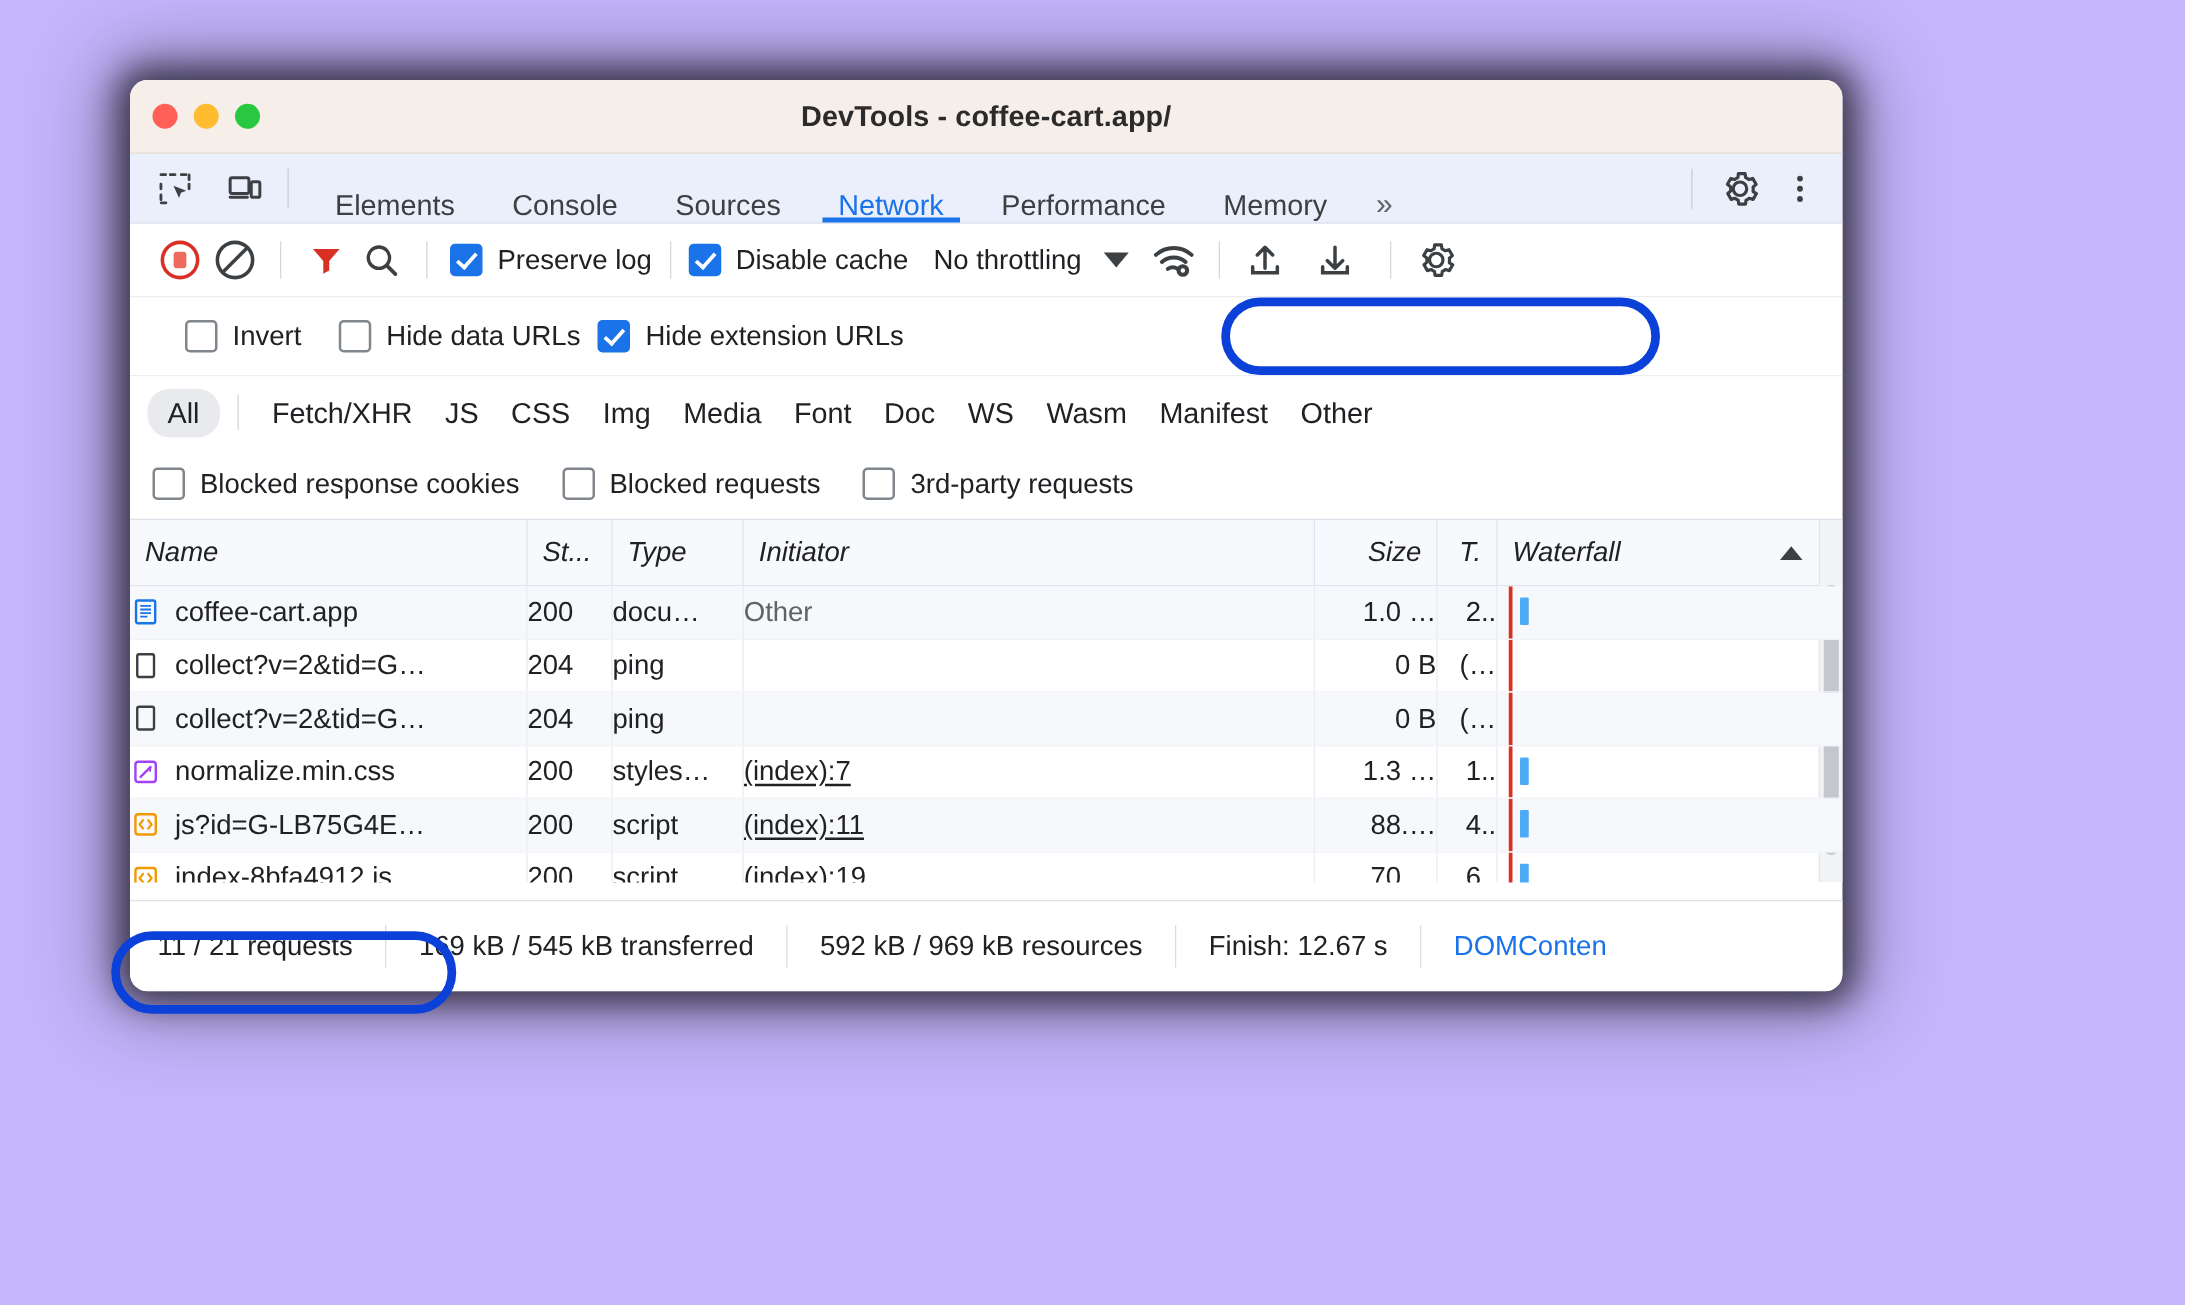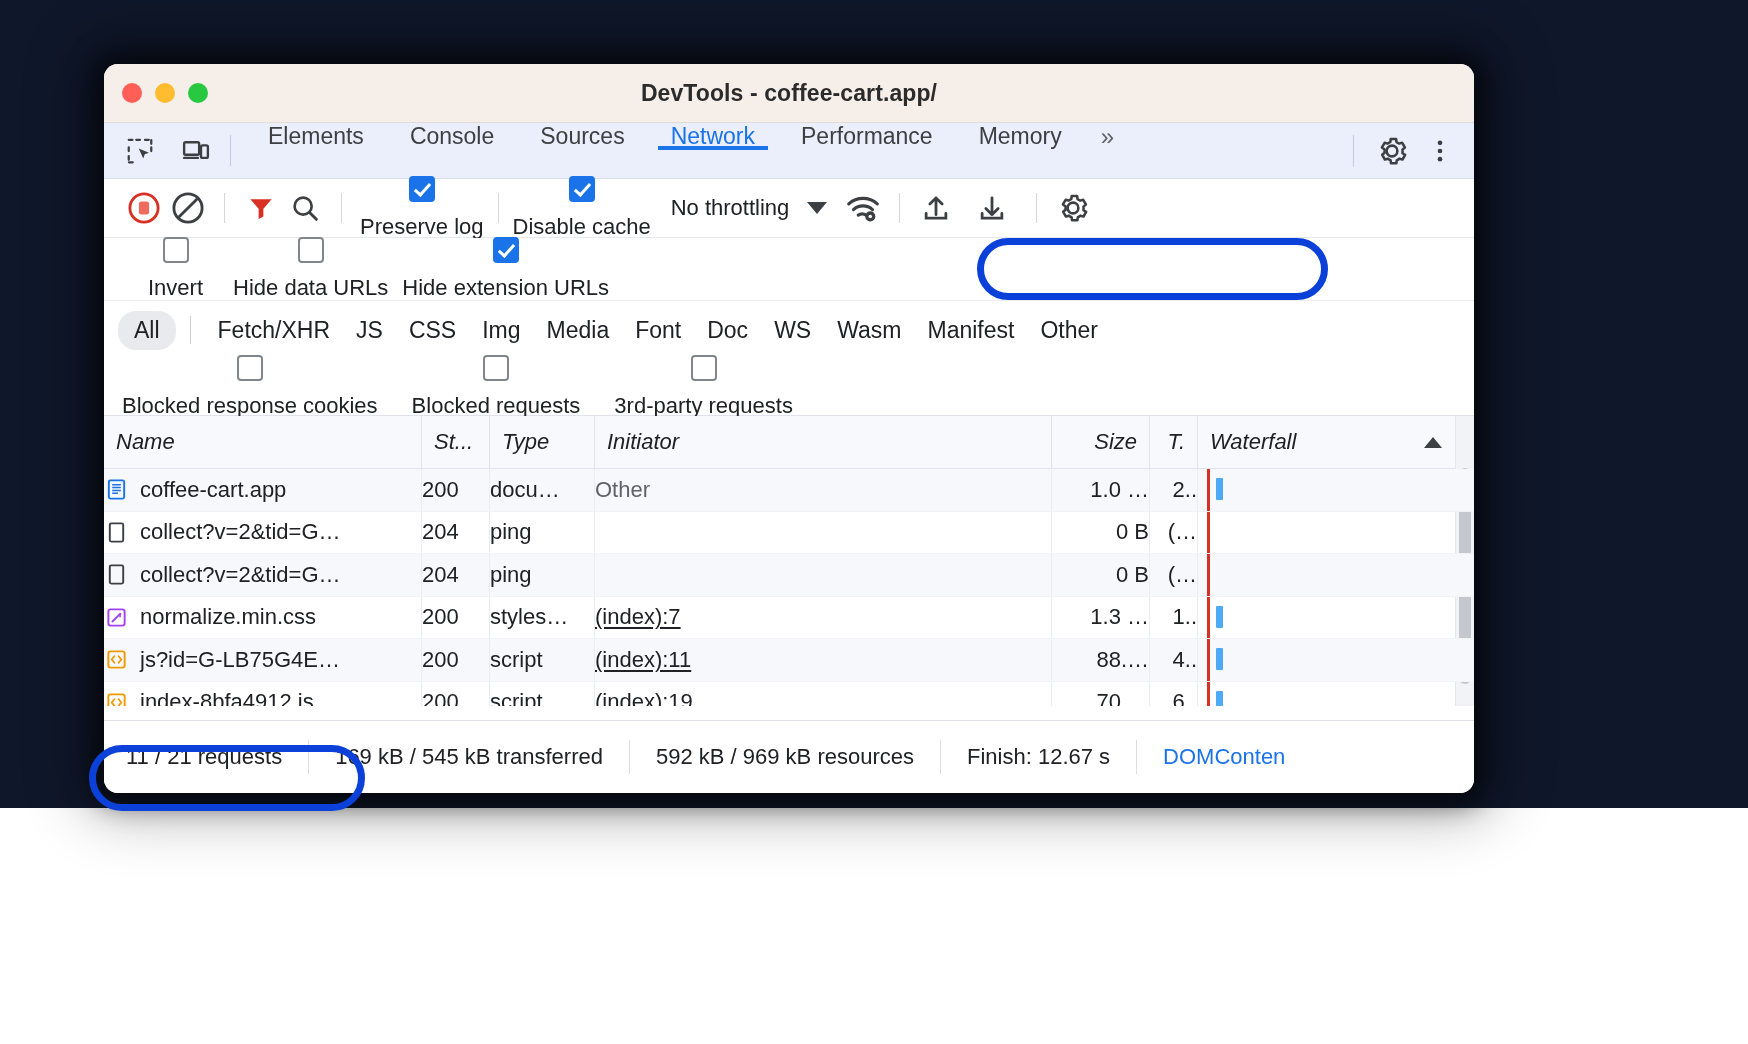--- a/index.html
+++ b/index.html
@@ -8,22 +8,22 @@
     width: 1748px;
     height: 1044px;
     background: #ffffff;
     font-family: "Liberation Sans", sans-serif;
     overflow: hidden;
   }
 
   #root {
     position: relative;
     width: 1748px;
-    height: 808px;
-    background: #0f172a;
+    height: 1044px;
+    background: #c4b5fd;
   }
 
   
   .window {
     position: absolute;
     left: 104px;
     top: 64px;
     width: 1370px;
     height: 729px;
     border-radius: 14px;
@@ -79,21 +79,21 @@
     display: flex; align-items: center; justify-content: center;
     color: #3c4043;
   }
   .tb-sep {
     width: 1px;
     background: #c6cadd;
     margin: 12px 14px 12px 14px;
   }
   .tabs {
     display: flex;
-    align-items: flex-start;
+    align-items: flex-end;
   }
   .tab {
     display: flex;
     align-items: center;
     padding: 0 23px;
     font-size: 23px;
     color: #3c4043;
     position: relative;
     white-space: nowrap;
   }
@@ -127,21 +127,21 @@
     display: flex;
     align-items: center;
     border-bottom: 1px solid #e6e8ef;
     padding-left: 18px;
   }
   .nt-icon {
     width: 44px; height: 44px;
     display: flex; align-items: center; justify-content: center;
   }
   .nt-sep { width: 1px; height: 30px; background: #d4d6de; margin: 0 14px; }
-  .cbrow { display: flex; align-items: center; gap: 12px; flex-direction: column; }
+  .cbrow { display: flex; align-items: center; gap: 12px; }
   .cblabel { font-size: 22px; color: #202124; white-space: nowrap; }
 
   .checkbox {
     width: 26px; height: 26px;
     border-radius: 4px;
     border: 2px solid #80868b;
     background: #fff;
     box-sizing: border-box;
     flex: none;
   }

